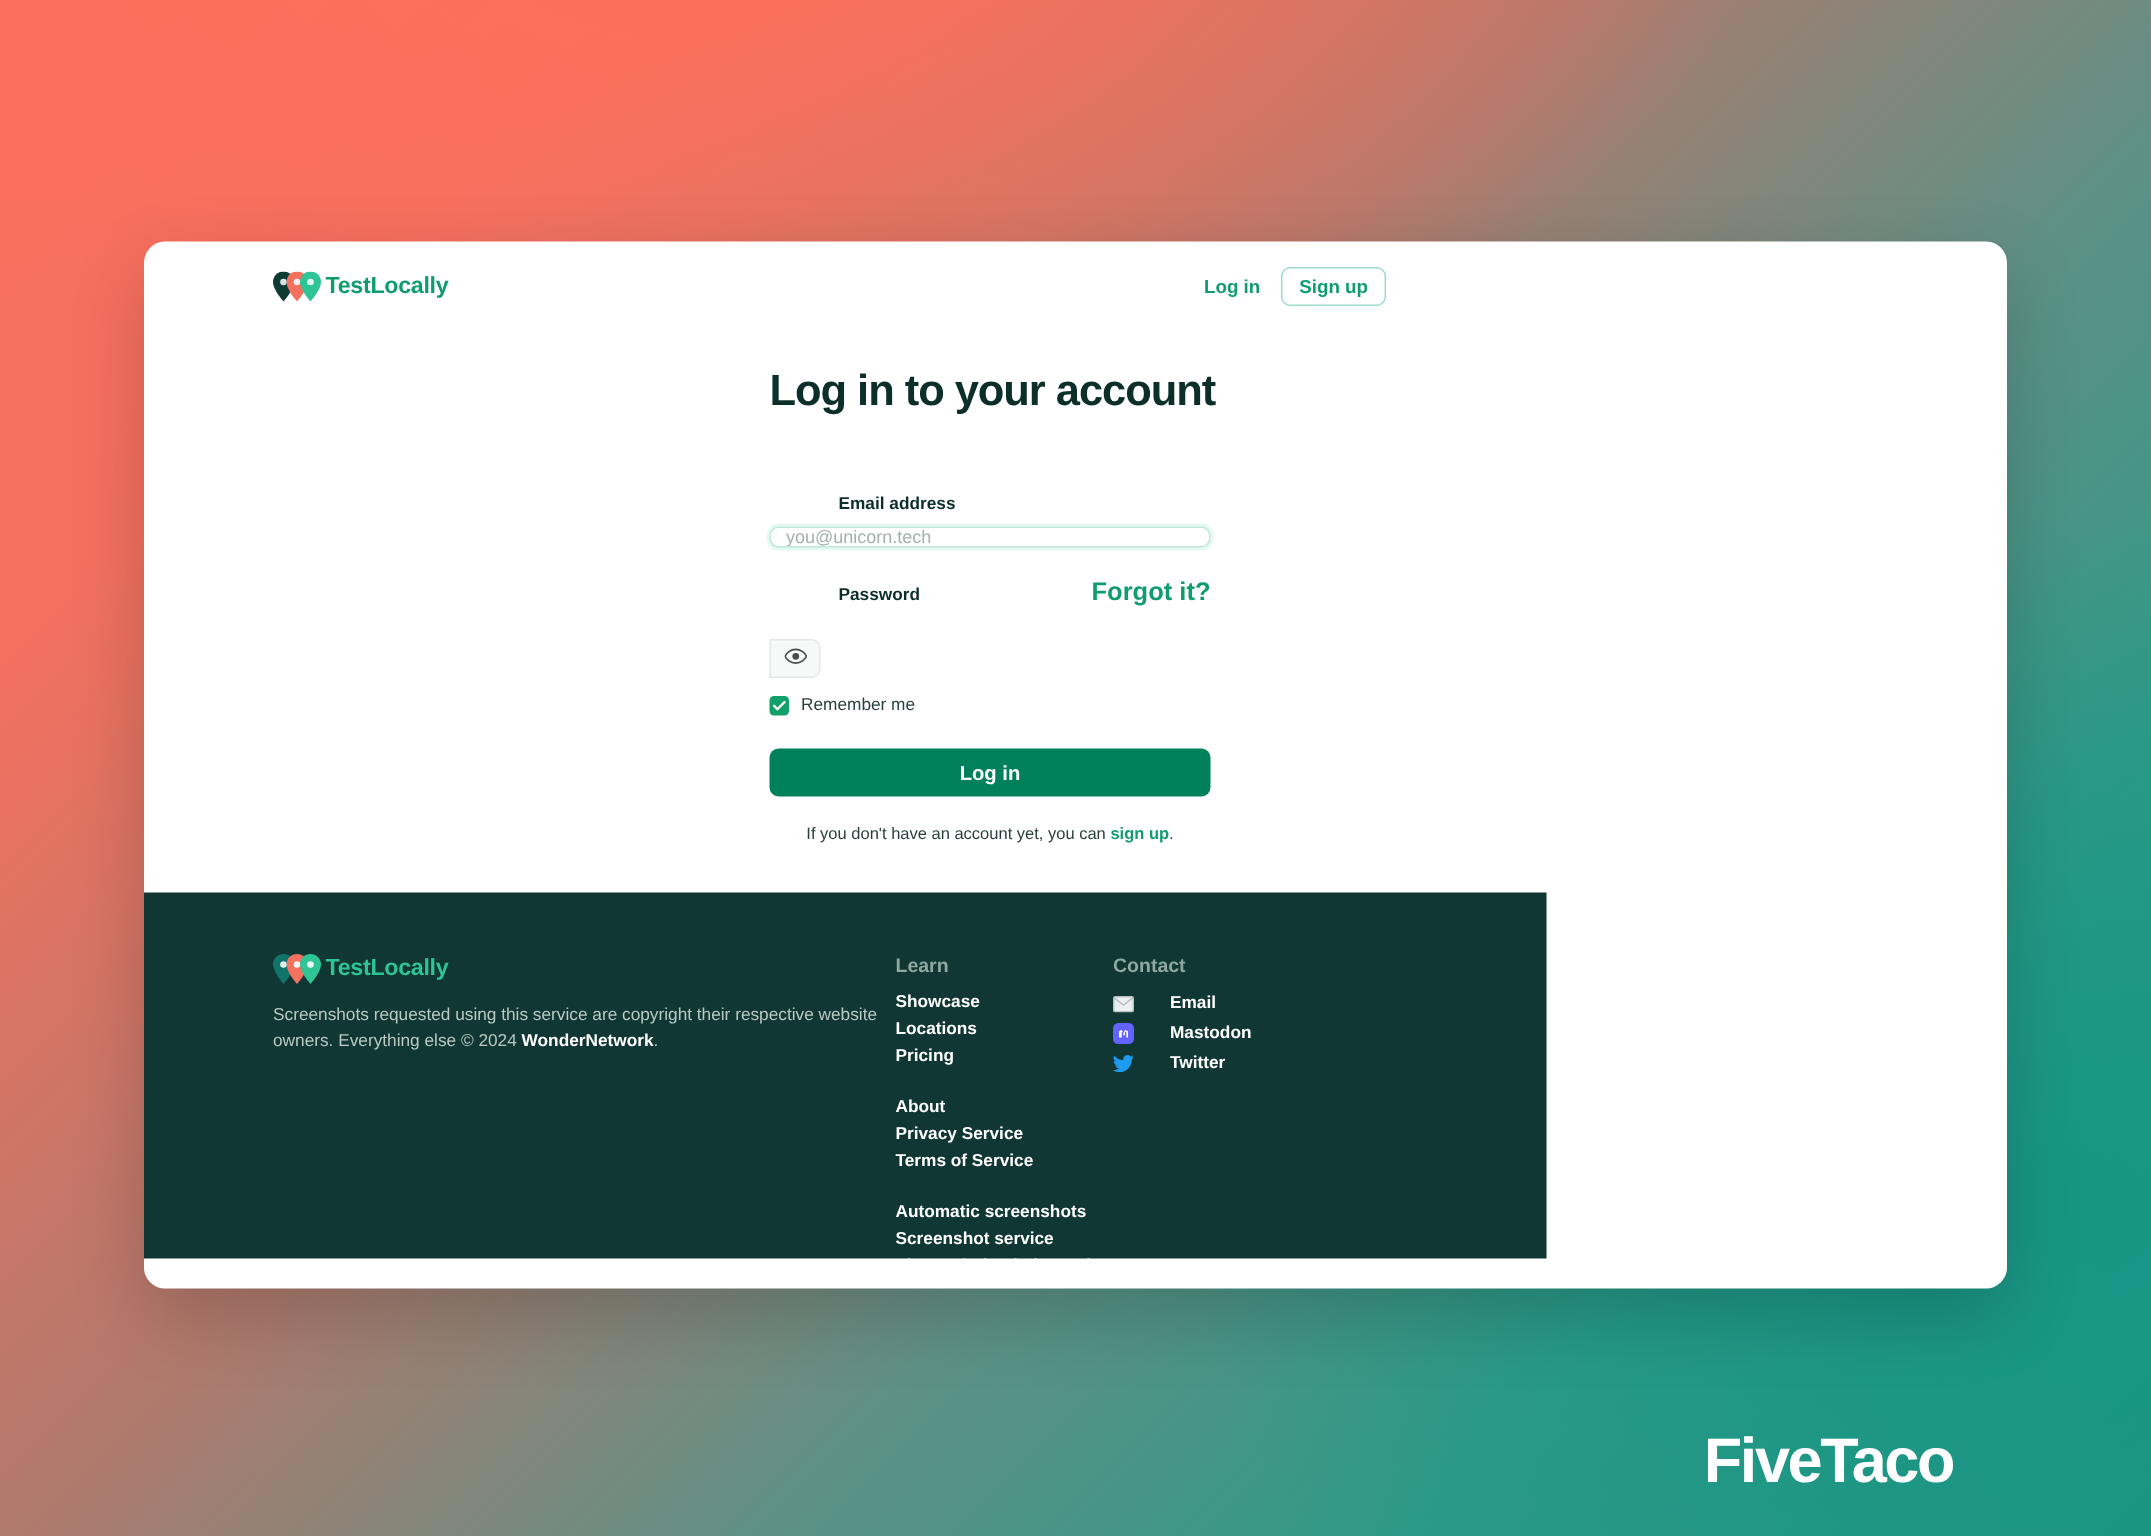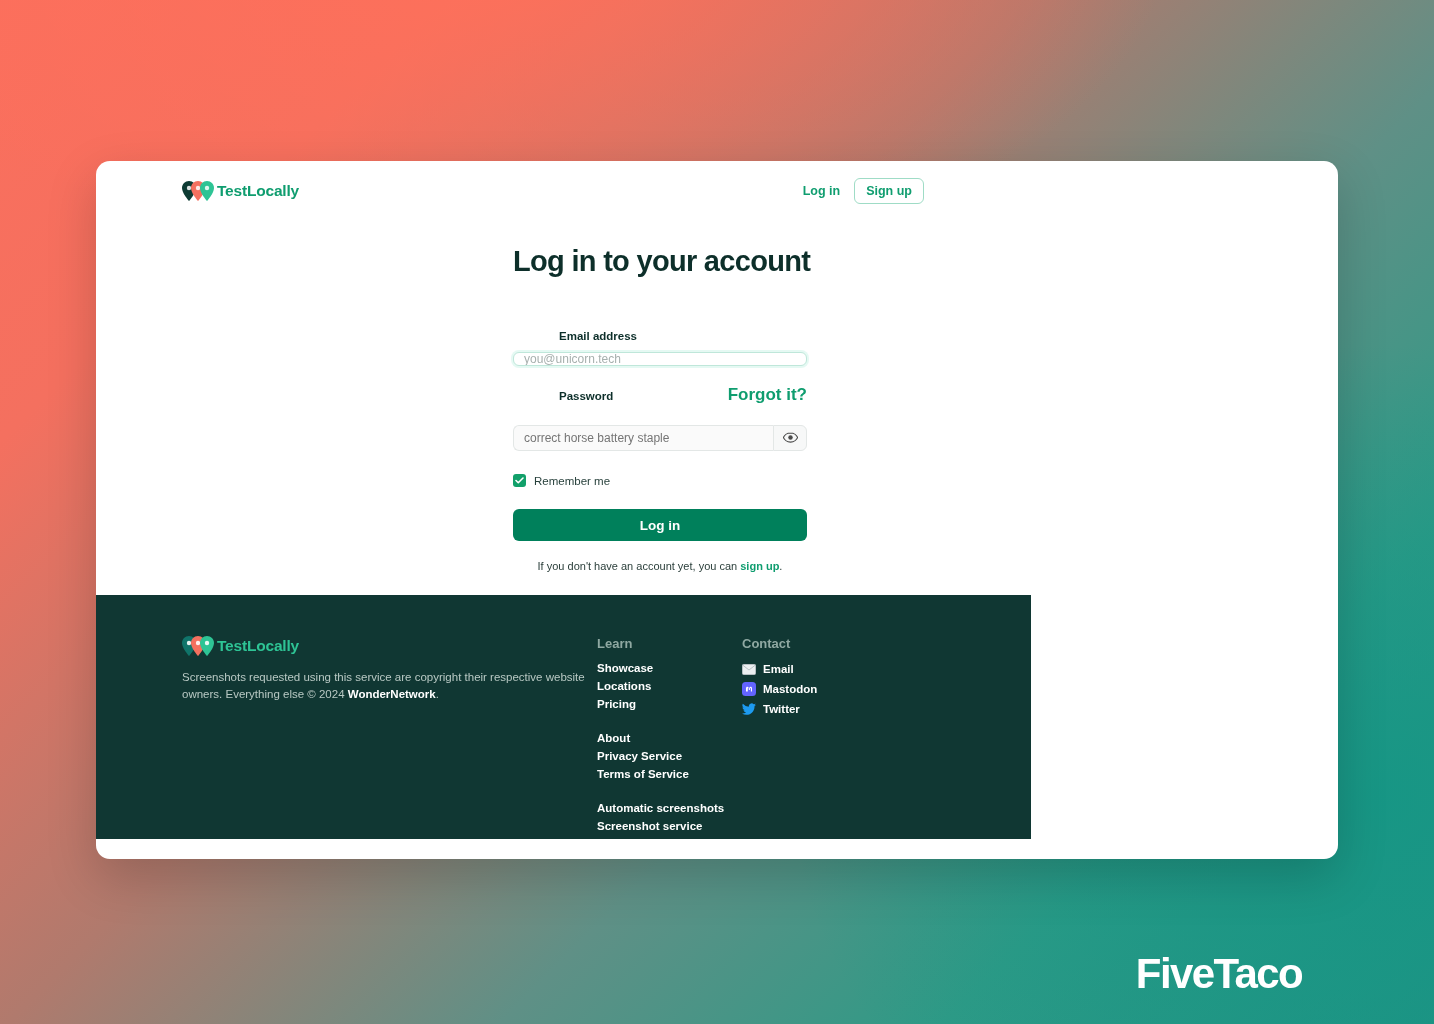--- a/index.html
+++ b/index.html
@@ -118,22 +118,22 @@
   }
   .pw-toggle {
     width:34px; height:26px;
     border:1px solid #e3e7e6;
     border-radius:0 6px 6px 0;
     background:#f7f8f8;
     display:flex; align-items:center; justify-content:center;
     cursor:pointer;
   }
   .remember-row {
-    display:flex; align-items:center; gap:8px;
-    margin-top:23px;
+    display:flex; gap:8px;
+    margin-top:12px;
   }
   .checkbox {
     width:13px; height:13px;
     background:#12a06a;
     border-radius:3px;
     display:flex; align-items:center; justify-content:center;
     cursor:pointer;
   }
   .remember-label { font-size:11.5px; color:#28413c; }
   .btn-login {
@@ -179,21 +179,21 @@
   .footer-link {
     display:block;
     font-size:11.5px; font-weight:700; color:#ffffff;
     text-decoration:none; cursor:pointer;
     margin-bottom:6px;
     white-space:nowrap;
   }
   .footer-group { margin-bottom:22px; }
   .footer-group:last-child { margin-bottom:0; }
   .contact-link {
-    display:flex; align-items:center; gap:7px;
+    display:flex; align-items:center; gap:24px;
     font-size:11.5px; font-weight:700; color:#fff;
     text-decoration:none; cursor:pointer;
     margin-bottom:6px;
   }
   .c-icon { width:14px; height:14px; display:flex; align-items:center; justify-content:center; }
 
   
   .watermark {
     position:absolute;
     right:132px; bottom:26px;
@@ -247,21 +247,20 @@
 
       <div class="field-label">Email address</div>
       <input class="input email-input" type="email" placeholder="you@unicorn.tech" style="">
 
       <div class="label-row" style="margin-top:18px;">
         <span class="field-label">Password</span>
         <a class="link-forgot" href="#">Forgot it?</a>
       </div>
 
       <div class="pw-row">
-        <input class="pw-input" type="text" placeholder="correct horse battery staple" style="">
         <div class="pw-toggle">
           <span>
             <svg width="15" height="11" viewBox="0 0 16 11">
               <path d="M8 0.6C4.3 0.6 1.3 3.2 0.4 5.5c0.9 2.3 3.9 4.9 7.6 4.9s6.7-2.6 7.6-4.9C14.7 3.2 11.7 0.6 8 0.6z" fill="none" stroke="#4a4a4a" stroke-width="1.2"></path>
               <circle cx="8" cy="5.5" r="2.4" fill="#4a4a4a"></circle>
             </svg>
           </span>
         </div>
       </div>
 

